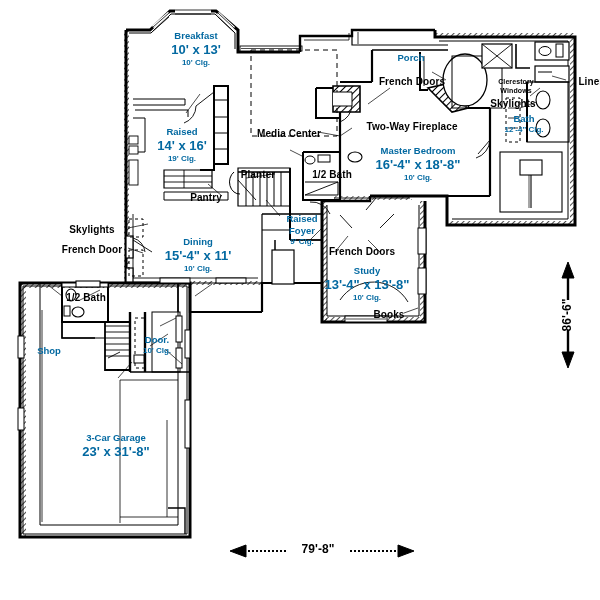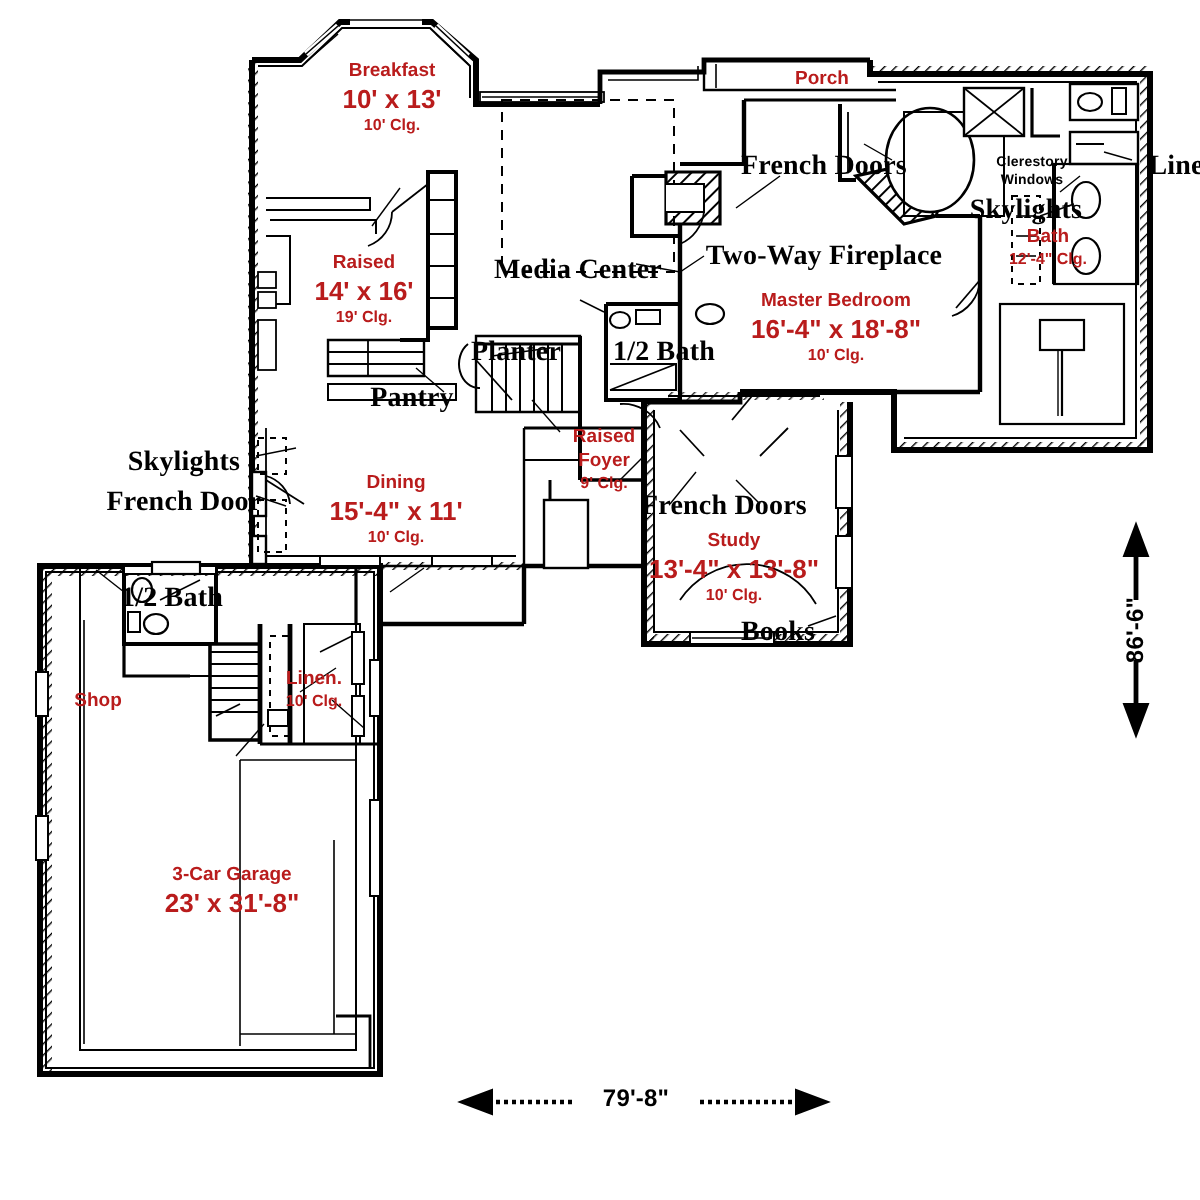--- a/index.html
+++ b/index.html
@@ -29,41 +29,40 @@
     position: absolute;
     font-family: "Liberation Sans", sans-serif;
     color: #000000;
     white-space: nowrap;
     text-align: center;
     line-height: 1.12;
     font-weight: bold;
     letter-spacing: 0.1px;
   }
   .lbl.note {
-    font-size: 14px;
-    font-family: Liberation Serif, serif;
+    font-size: 10px;
   }
   .lbl.small {
     font-size: 7px;
   }
   .lbl.bigdim {
     font-size: 12px;
     font-weight: bold;
   }
   .ctr {
     transform: translateX(-50%);
   }
   .rot {
     transform: translate(-50%, -50%) rotate(-90deg);
   }
   .block {
     position: absolute;
     text-align: center;
     transform: translateX(-50%);
-    color: #b91c1c;
+    color: #0369a1;
     font-family: "Liberation Sans", sans-serif;
     font-weight: bold;
     line-height: 1.25;
   }
   .block .rn { font-size: 9.5px; display:block; }
   .block .rd { font-size: 13px; display:block; }
   .block .rc { font-size: 8px; display:block; }
 </style>
 </head>
 <body>
@@ -385,30 +384,30 @@
   <span class="rn">Bath</span>
   <span class="rc">12'-4" Clg.</span>
 </div>
 
 <div class="block ctr" style="left:367px; top:265px;">
   <span class="rn">Study</span>
   <span class="rd">13'-4" x  13'-8"</span>
   <span class="rc">10' Clg.</span>
 </div>
 
-<div class="block ctr" style="left:399px; top:34px;padding-left:24px;">
+<div class="block ctr" style="left:399px; top:52px;padding-left:24px;">
   <span class="rn">Porch</span>
 </div>
 
 <div class="block ctr" style="left:49px; top:345px;">
   <span class="rn">Shop</span>
 </div>
 
 <div class="block ctr" style="left:157px; top:334px;">
-  <span class="rn">Linen.</span>
+  <span class="rn">Door.</span>
   <span class="rc">10' Clg.</span>
 </div>
 
 <div class="block ctr" style="left:116px; top:432px;">
   <span class="rn">3-Car Garage</span>
   <span class="rd">23' x 31'-8"</span>
 </div>
 
 <div class="lbl note ctr" style="left:289px; top:128px;text-align:right;">Media Center</div>
 <div class="lbl note ctr" style="left:206px; top:192px;">Pantry</div>

